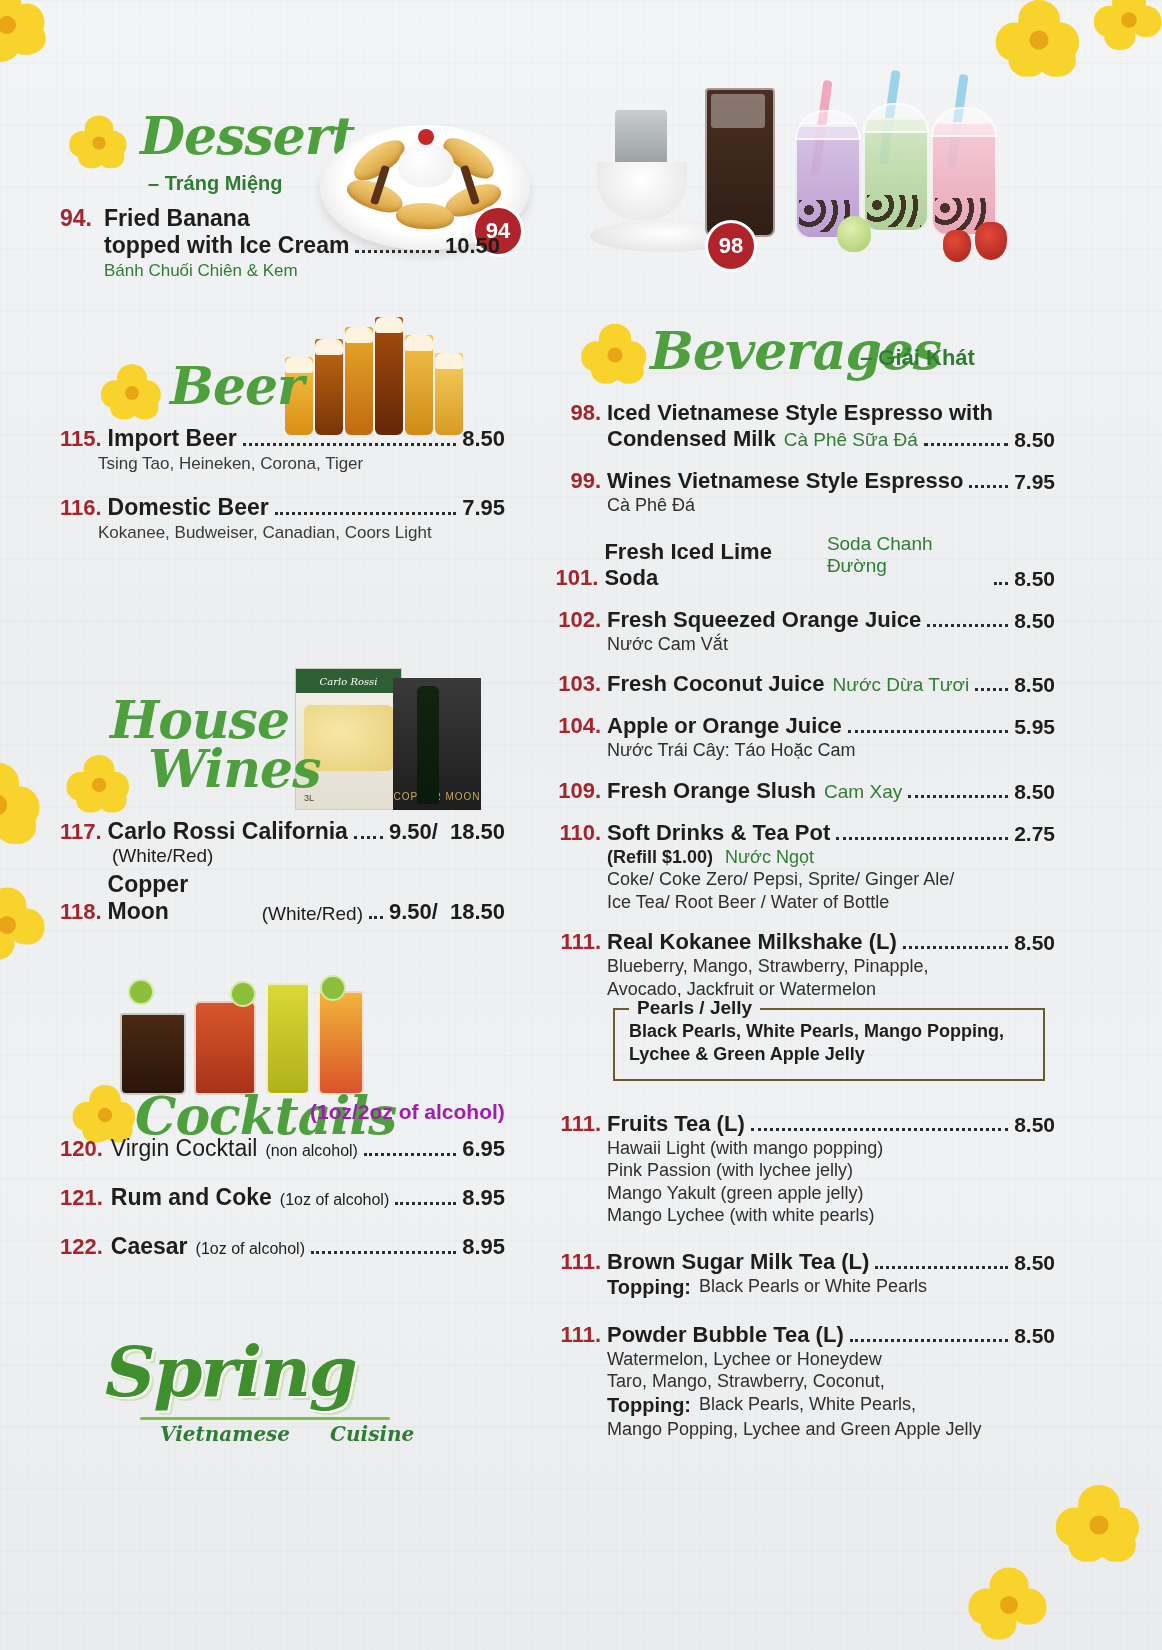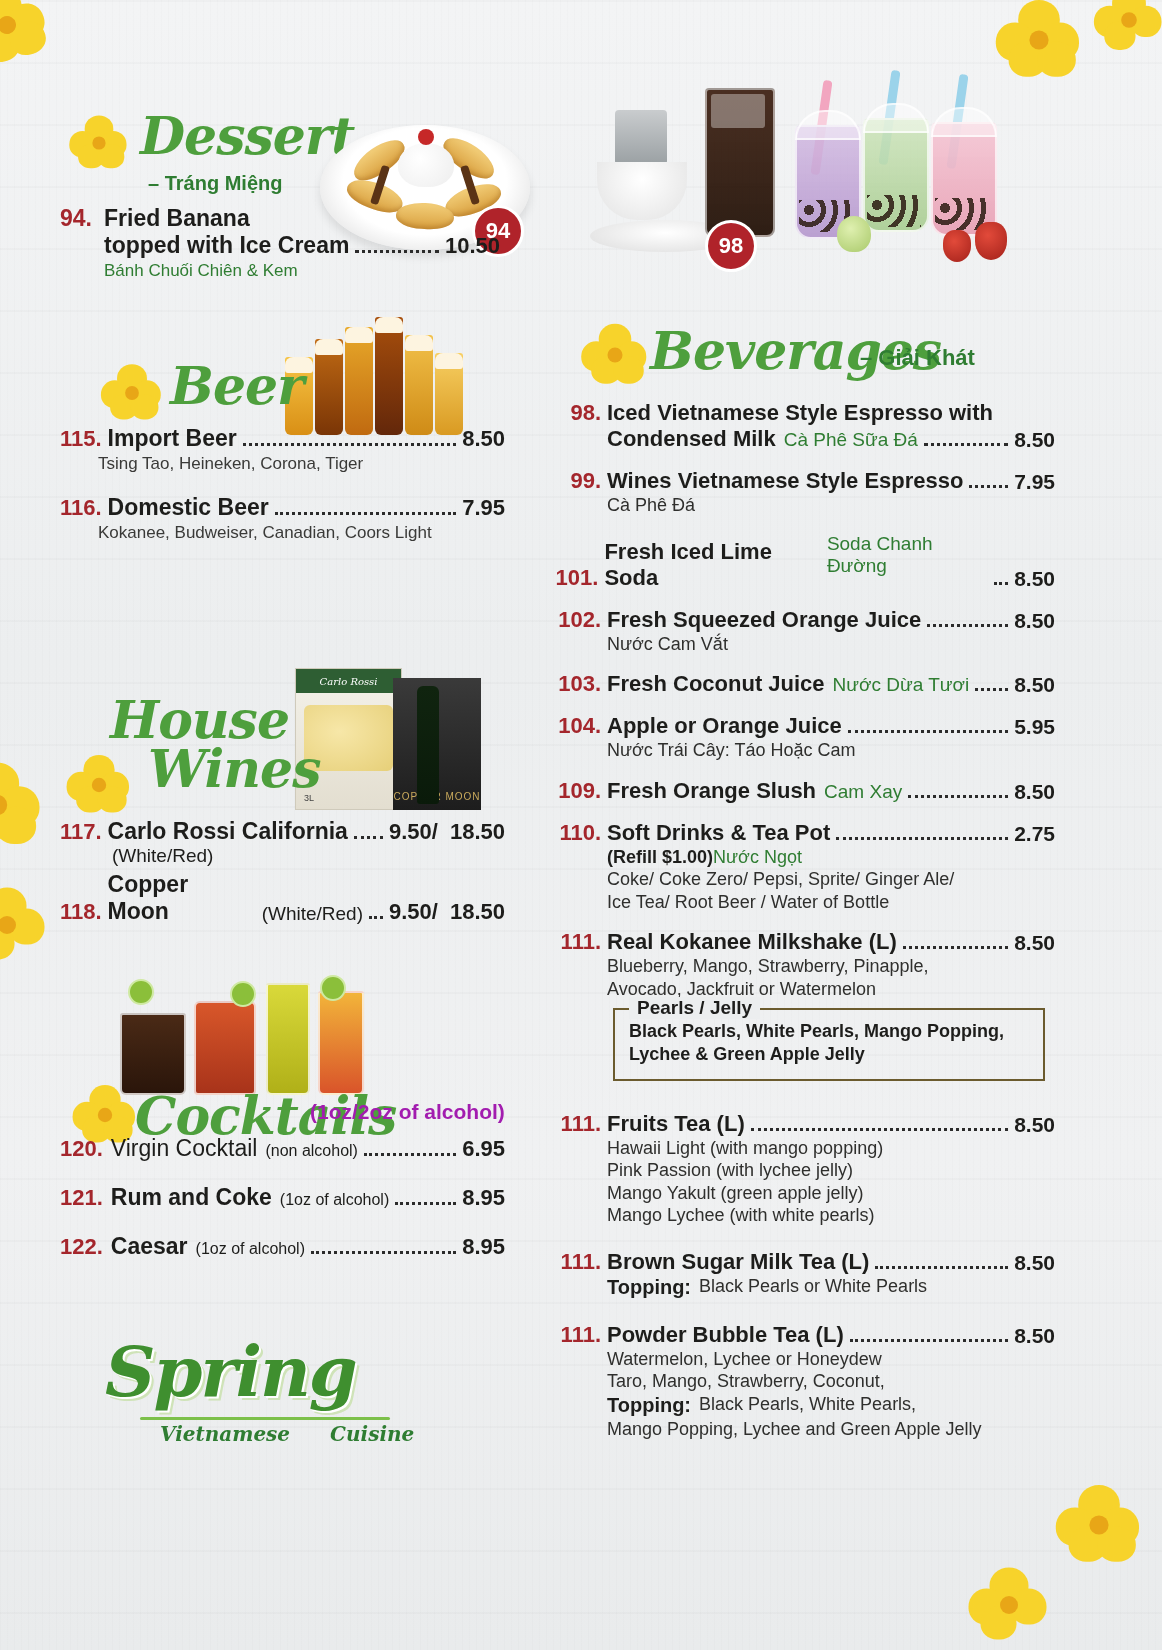--- a/index.html
+++ b/index.html
@@ -494,21 +494,21 @@
       </div>
     </div>
 
     <div class="bev">
       <div class="line1">
         <div class="n">110.</div>
         <div class="t">Soft Drinks &amp; Tea Pot</div>
         <div class="dots"></div>
         <div class="price" style="font-size:21px;">2.75</div>
       </div>
-      <div class="body" style="display:flex;gap:0;">
+      <div class="body" style="display:flex;gap:12px;">
         <b>(Refill $1.00)</b>
         <span class="viet">Nước Ngọt</span>
       </div>
       <div class="body">Coke/ Coke Zero/ Pepsi, Sprite/ Ginger Ale/</div>
       <div class="body">Ice Tea/ Root Beer / Water of Bottle</div>
     </div>
 
     <div class="bev">
       <div class="line1">
         <div class="n">111.</div>

